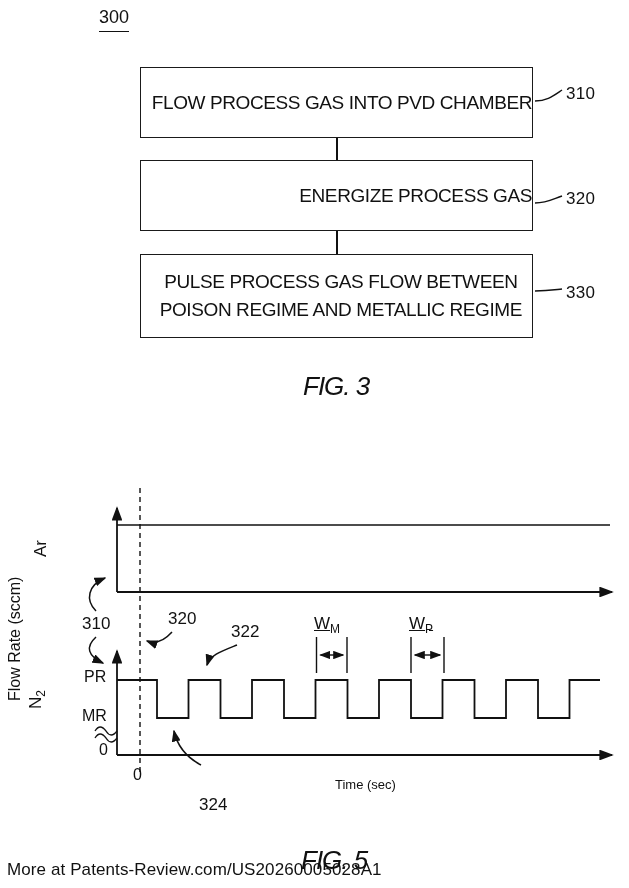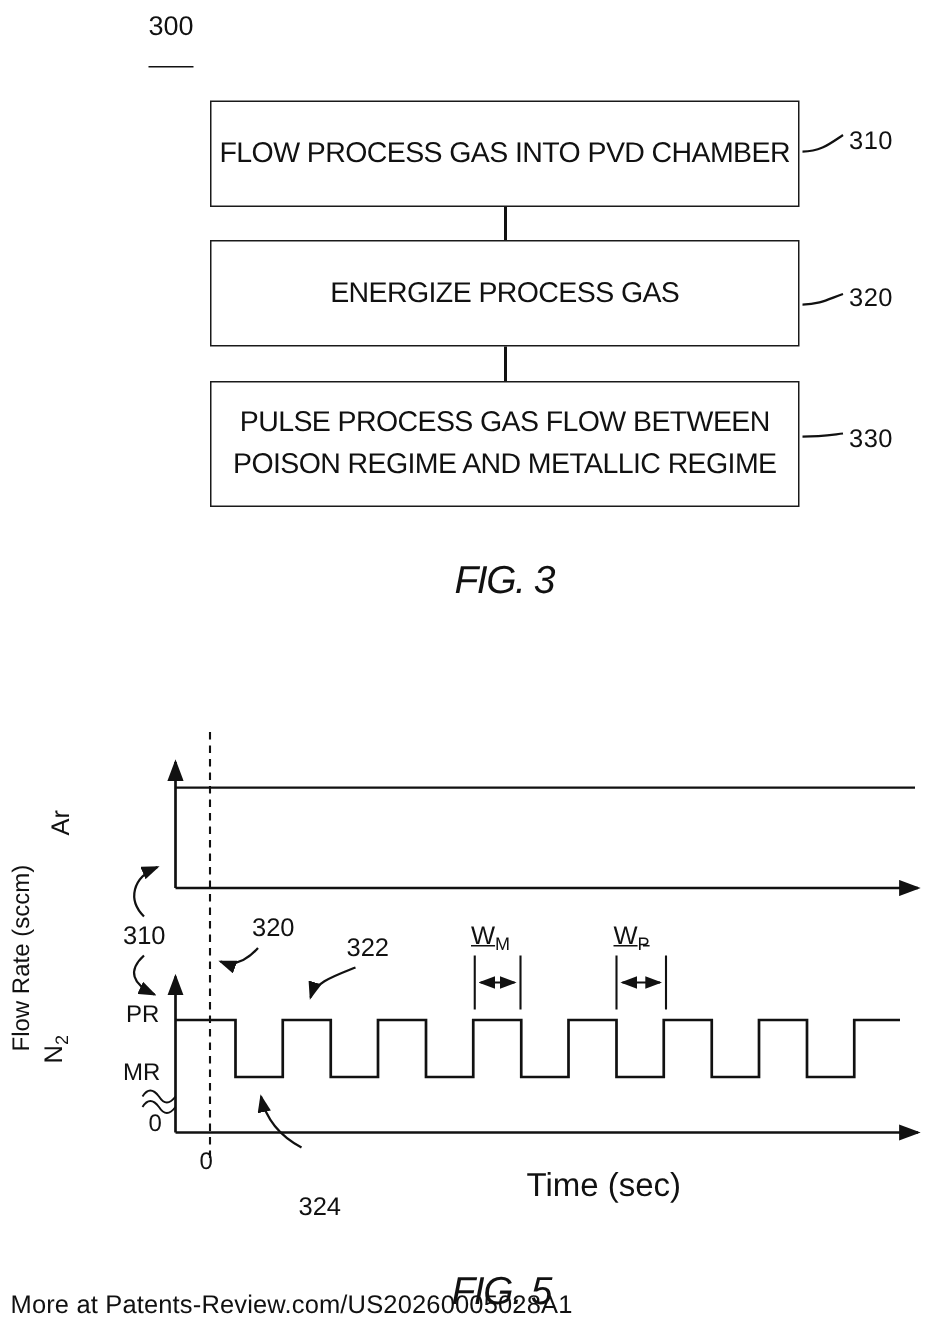--- a/index.html
+++ b/index.html
@@ -5,31 +5,31 @@
   html,body{margin:0;padding:0;background:#ffffff;}
   #page{
     position:relative;width:629px;height:888px;background:#ffffff;overflow:hidden;
     font-family:"Liberation Sans", sans-serif;color:#111;
   }
   #overlay{position:absolute;left:0;top:0;width:629px;height:888px;}
   .txt{position:absolute;white-space:pre;color:#111;}
   .rot{transform:rotate(-90deg);transform-origin:0 0;}
   .fc-box{
     position:absolute;left:140px;width:393px;box-sizing:border-box;
-    border:1.6px solid #1a1a1a;display:flex;align-items:center;justify-content:center;
+    border:1.6px solid #1a1a1a;display:flex;align-items:center;justify-content:flex-end;
     text-align:center;font-size:19px;letter-spacing:-0.4px;line-height:1.45;
     white-space:pre-line;color:#111;
   }
   .ref{position:absolute;font-size:17px;letter-spacing:0.3px;}
   .figcap{position:absolute;font-size:26px;letter-spacing:-1px;font-style:italic;}
   .annref{position:absolute;font-size:17px;}
   .ticklab{position:absolute;font-size:16px;}
   .wlab{position:absolute;font-size:17px;text-decoration:underline;}
   .wlab sub, .n2lab sub{font-size:12px;}
-  #figref300{border-bottom:1.6px solid #111;padding-bottom:16px;font-size:18px;}
+  #figref300{border-bottom:1.6px solid #111;padding-bottom:3px;font-size:18px;}
   #footer{font-size:17px;letter-spacing:0.1px;}
   svg path, svg line{stroke:#111;fill:none;}
 </style>
 </head>
 <body>
 
 <div id="page">
 
   <svg id="overlay" viewBox="0 0 629 888" aria-hidden="true">
     <defs>
@@ -100,20 +100,20 @@
     <span class="annref" style="left:199px;top:795px">324</span>
 
     <span class="wlab" style="left:314px;top:614px"><span>W</span><sub>M</sub></span>
     <span class="wlab" style="left:409px;top:614px"><span>W</span><sub>P</sub></span>
 
     <span class="ticklab" style="left:84px;top:668px">PR</span>
     <span class="ticklab" style="left:82px;top:707px">MR</span>
     <span class="ticklab" style="left:99px;top:741px">0</span>
     <span class="ticklab" style="left:133px;top:766px">0</span>
 
-    <span class="txt" style="left:351px;top:777px;font-size:22px">Time (sec)</span>
+    <span class="txt" style="left:335px;top:777px;font-size:13px">Time (sec)</span>
 
     <span class="figcap" style="left:301px;top:845px">FIG. 5</span>
   </div>
 
   <span class="txt" id="footer" style="left:7px;top:860px">More at Patents-Review.com/US20260005028A1</span>
 
 </div>
 
 </body></html>

